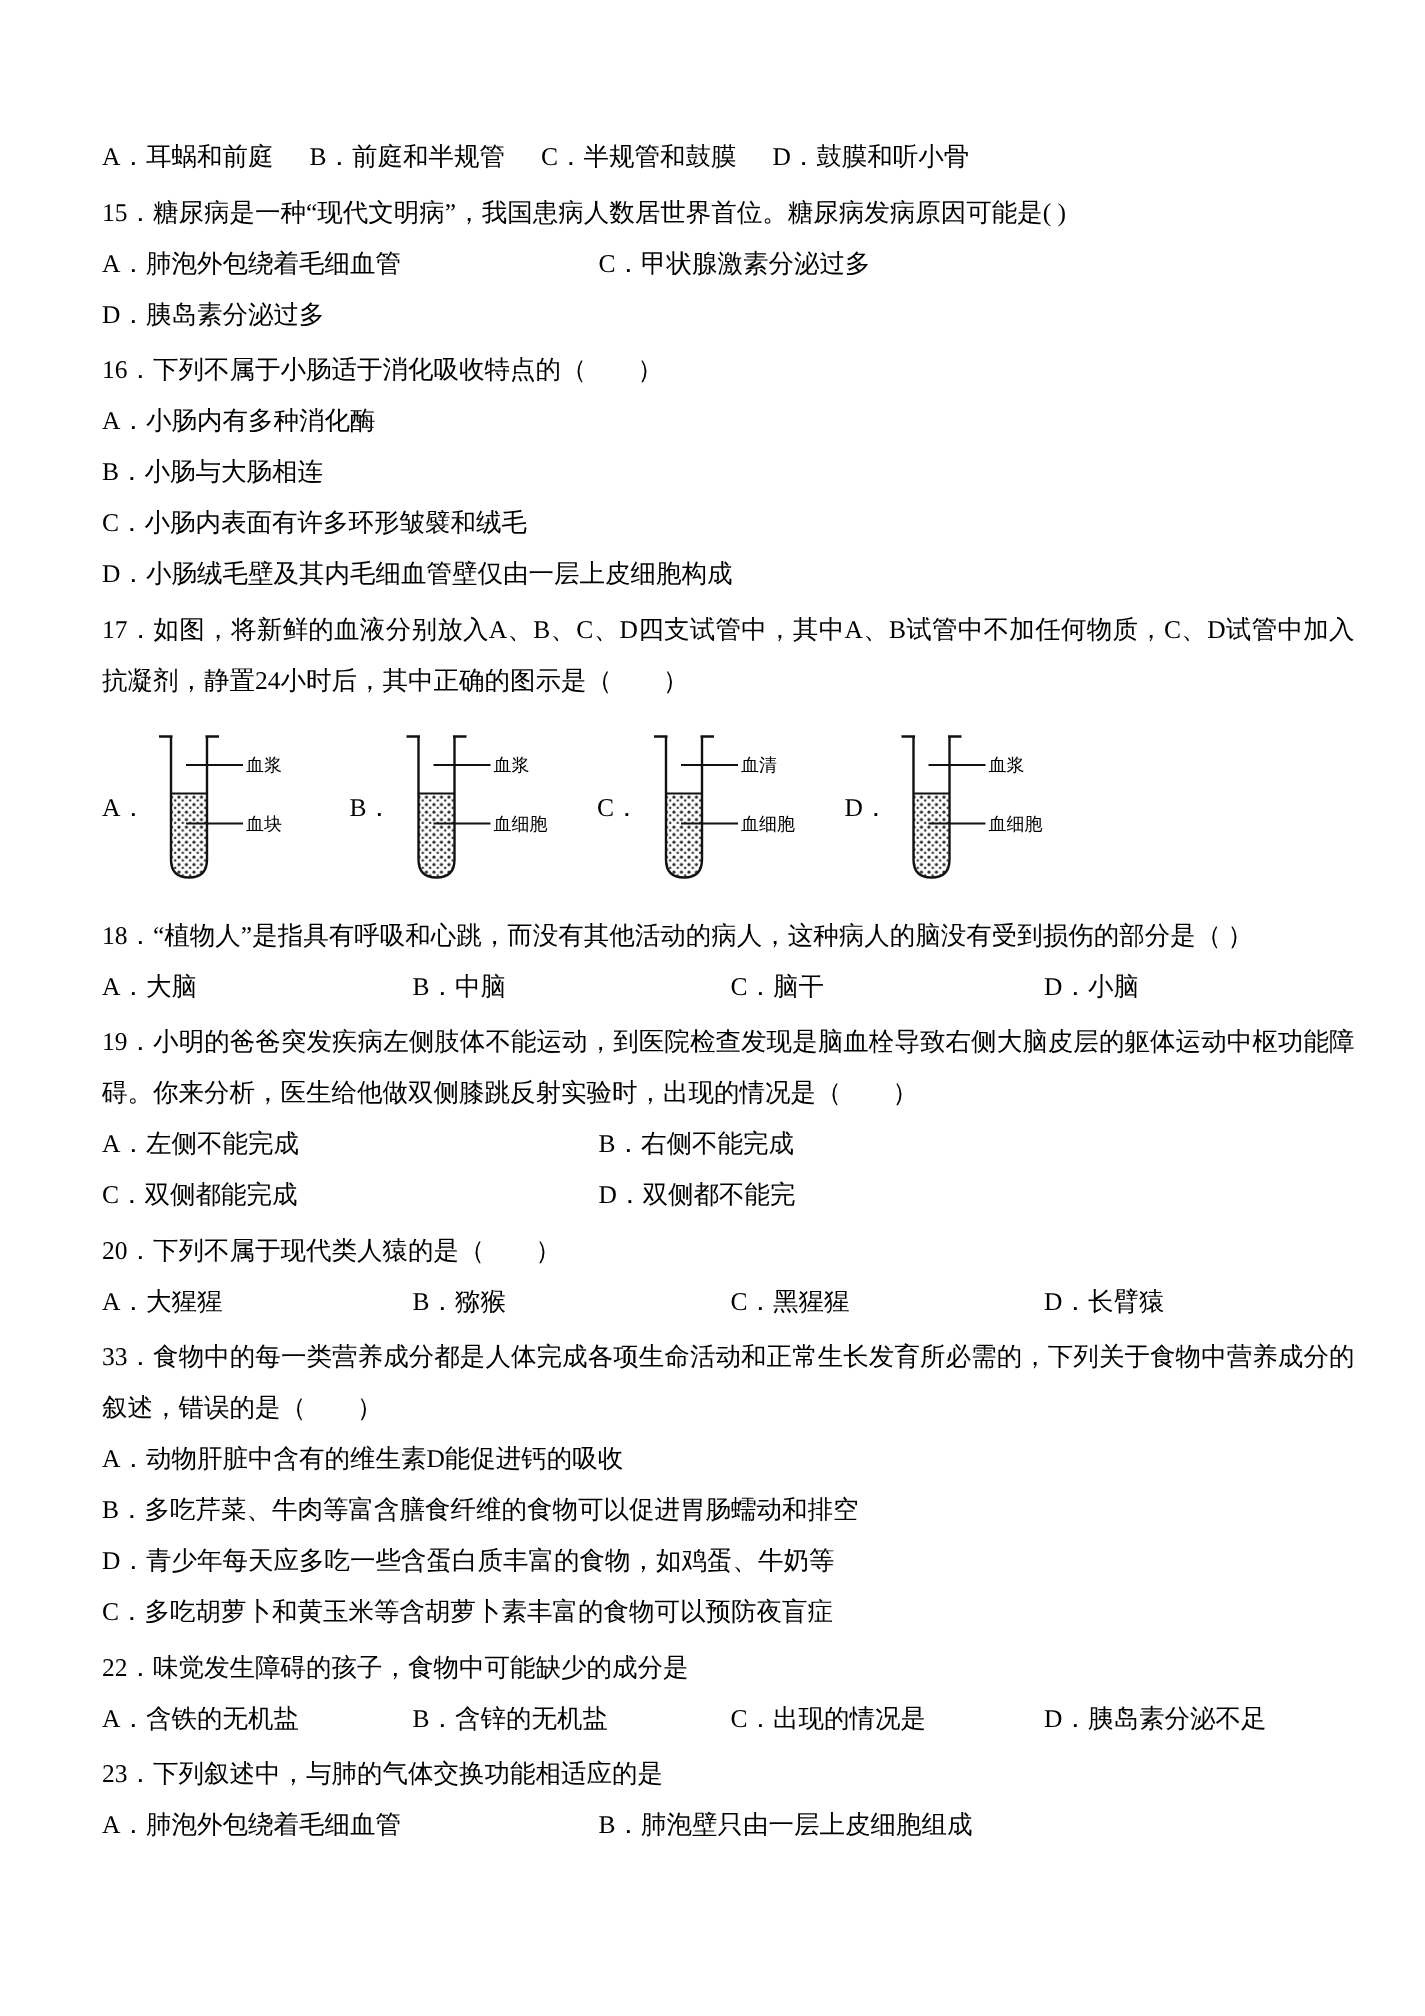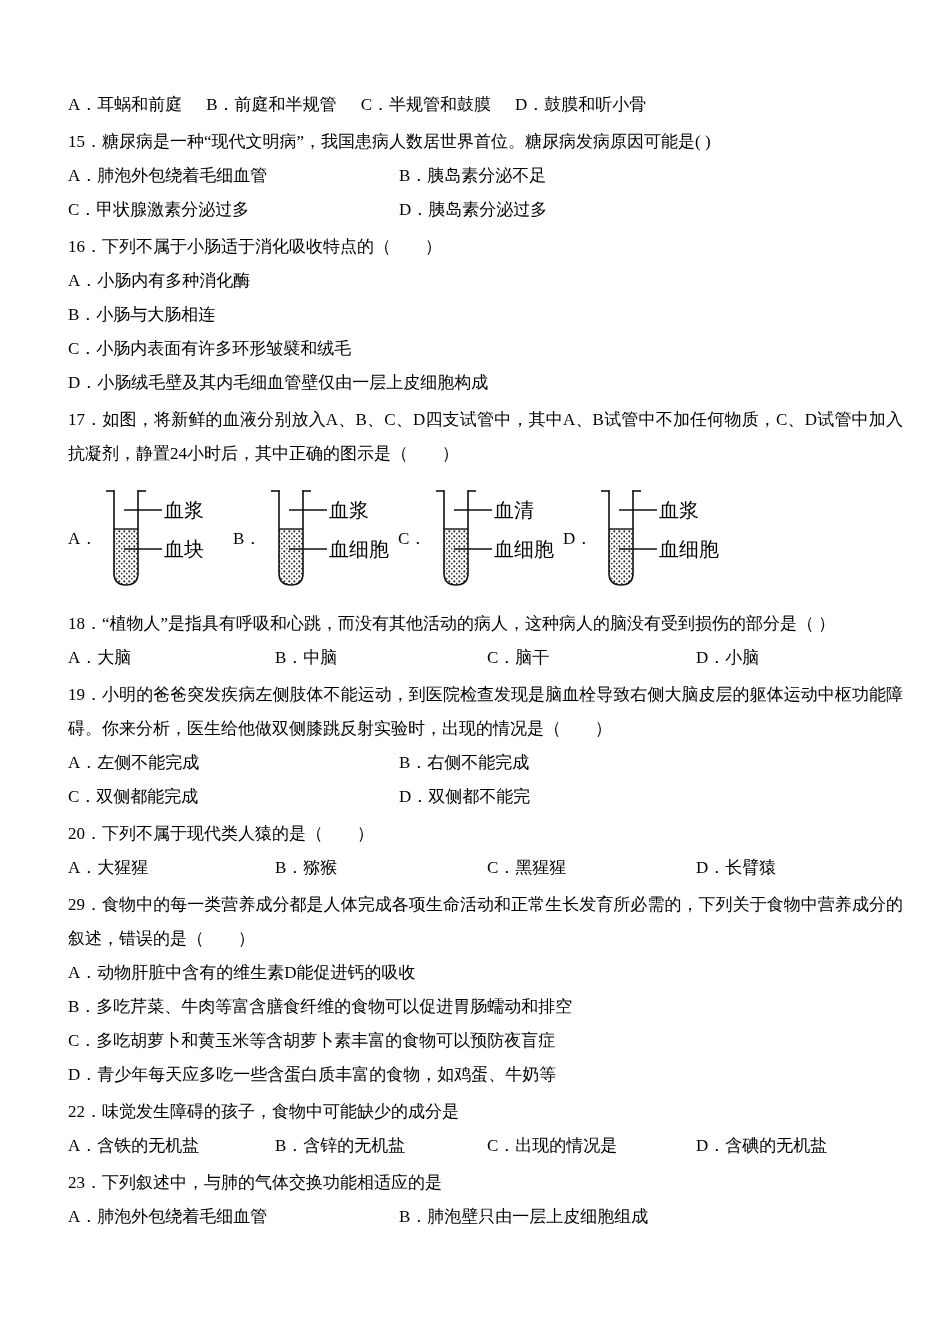--- a/index.html
+++ b/index.html
@@ -35,41 +35,40 @@
     flex: 0 0 165px;
   }
   .tube-letter {
     position: absolute; left: 0; top: 44;
     top: 44px;
     font-size: 17px; line-height: 20px;
   }
   .tube-svg { position: absolute; left: 30px; top: 0; }
   .tube-label {
     position: absolute; left: 96px;
-    font-size: 20px; line-height: 18px; white-space: nowrap;
+    font-size: 12px; line-height: 18px; white-space: nowrap;
   }
   .tl-top { top: 16px; }
   .tl-bottom { top: 55px; }
 </style>
 </head>
 <body>
 
 <div class="page">
 
   <div class="row-flex">
     <span>A．耳蜗和前庭</span>
     <span>B．前庭和半规管</span>
     <span>C．半规管和鼓膜</span>
     <span>D．鼓膜和听小骨</span>
   </div>
 
   <p class="stem">15．糖尿病是一种“现代文明病”，我国患病人数居世界首位。糖尿病发病原因可能是( )</p>
   <div class="opts-2col">
     <span>A．肺泡外包绕着毛细血管</span>
-    <span>B．胰岛素分泌不足</span>
     <span>C．甲状腺激素分泌过多</span>
     <span>D．胰岛素分泌过多</span>
   </div>
 
   <p class="stem">16．下列不属于小肠适于消化吸收特点的（　　）</p>
   <div class="opts-list">
     <p>A．小肠内有多种消化酶</p>
     <p>B．小肠与大肠相连</p>
     <p>C．小肠内表面有许多环形皱襞和绒毛</p>
     <p>D．小肠绒毛壁及其内毛细血管壁仅由一层上皮细胞构成</p>
@@ -181,34 +180,34 @@
   </div>
 
   <p class="stem">20．下列不属于现代类人猿的是（　　）</p>
   <div class="opts-4col">
     <span>A．大猩猩</span>
     <span>B．猕猴</span>
     <span>C．黑猩猩</span>
     <span>D．长臂猿</span>
   </div>
 
-  <p class="stem">29．食物中的每一类营养成分都是人体完成各项生命活动和正常生长发育所必需的，下列关于食物中营养成分的叙述，错误的是（　　）</p>
+  <p class="stem">33．食物中的每一类营养成分都是人体完成各项生命活动和正常生长发育所必需的，下列关于食物中营养成分的叙述，错误的是（　　）</p>
   <div class="opts-list">
     <p>A．动物肝脏中含有的维生素D能促进钙的吸收</p>
     <p>B．多吃芹菜、牛肉等富含膳食纤维的食物可以促进胃肠蠕动和排空</p>
+    <p>D．青少年每天应多吃一些含蛋白质丰富的食物，如鸡蛋、牛奶等</p>
     <p>C．多吃胡萝卜和黄玉米等含胡萝卜素丰富的食物可以预防夜盲症</p>
-    <p>D．青少年每天应多吃一些含蛋白质丰富的食物，如鸡蛋、牛奶等</p>
   </div>
 
   <p class="stem">22．味觉发生障碍的孩子，食物中可能缺少的成分是</p>
   <div class="opts-4col">
     <span>A．含铁的无机盐</span>
     <span>B．含锌的无机盐</span>
     <span>C．出现的情况是</span>
-    <span>D．含碘的无机盐</span>
+    <span>D．胰岛素分泌不足</span>
   </div>
 
   <p class="stem">23．下列叙述中，与肺的气体交换功能相适应的是</p>
   <div class="opts-2col">
     <span>A．肺泡外包绕着毛细血管</span>
     <span>B．肺泡壁只由一层上皮细胞组成</span>
   </div>
 
 </div>
 

